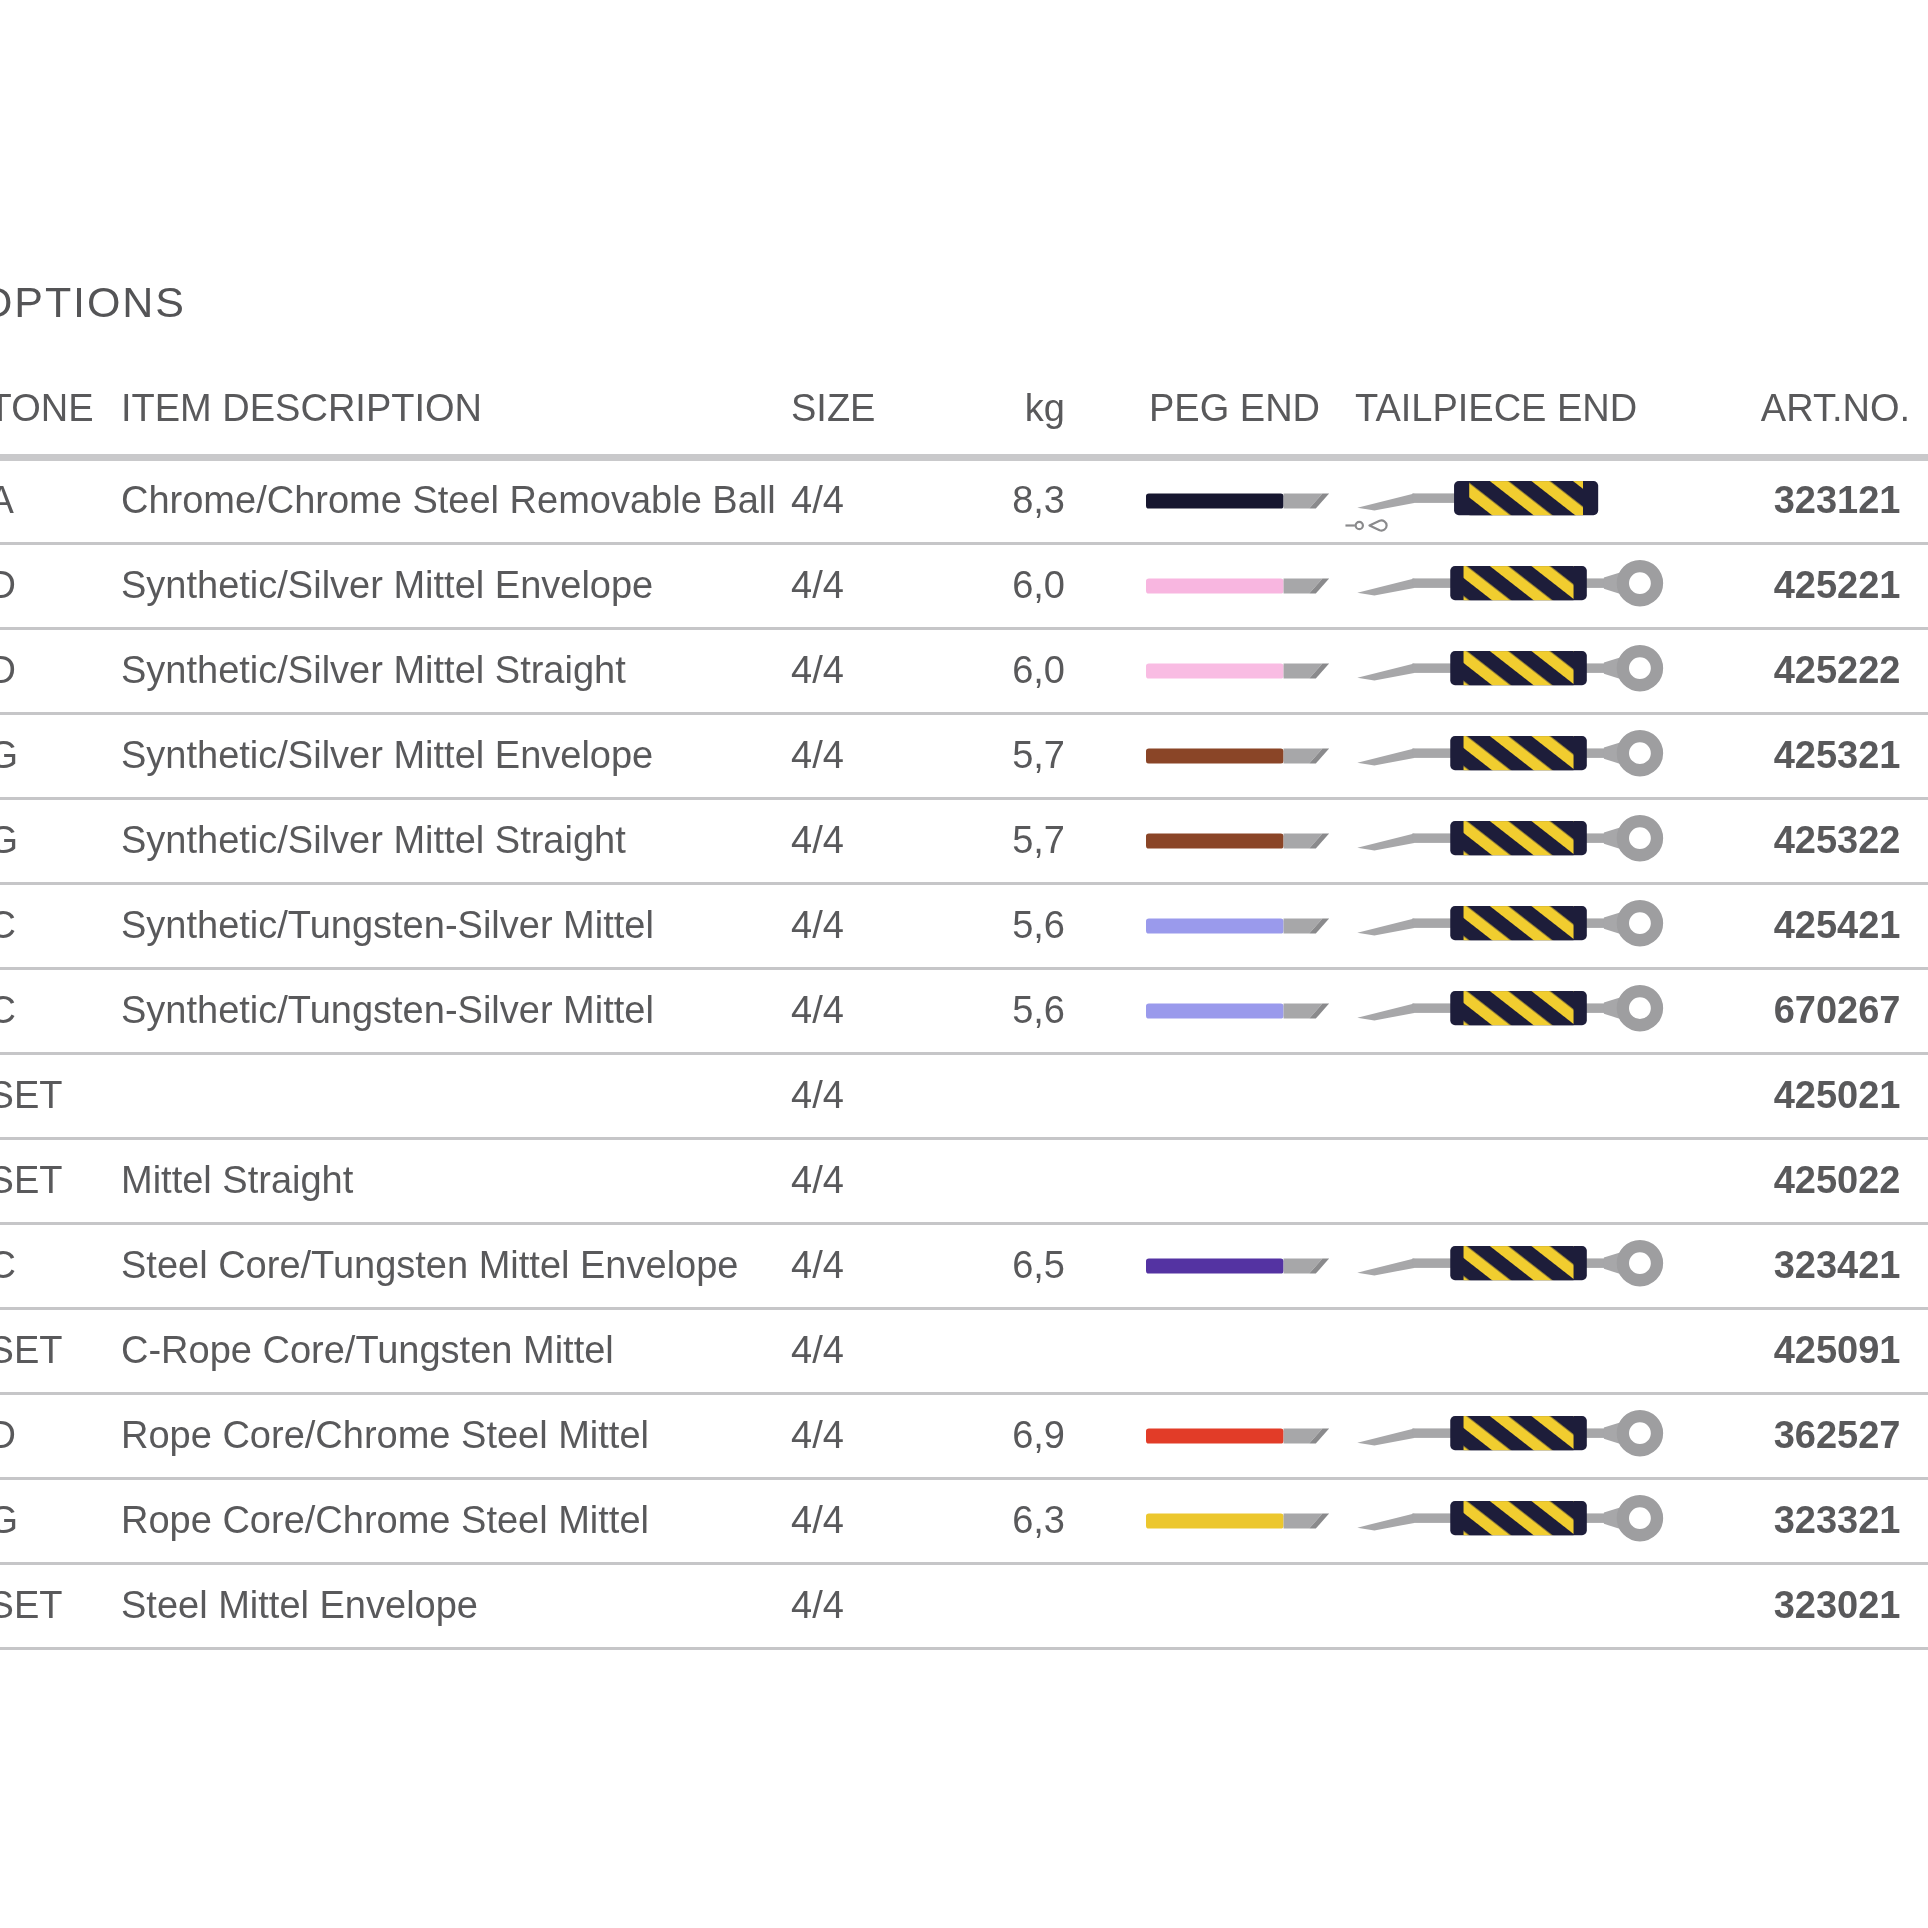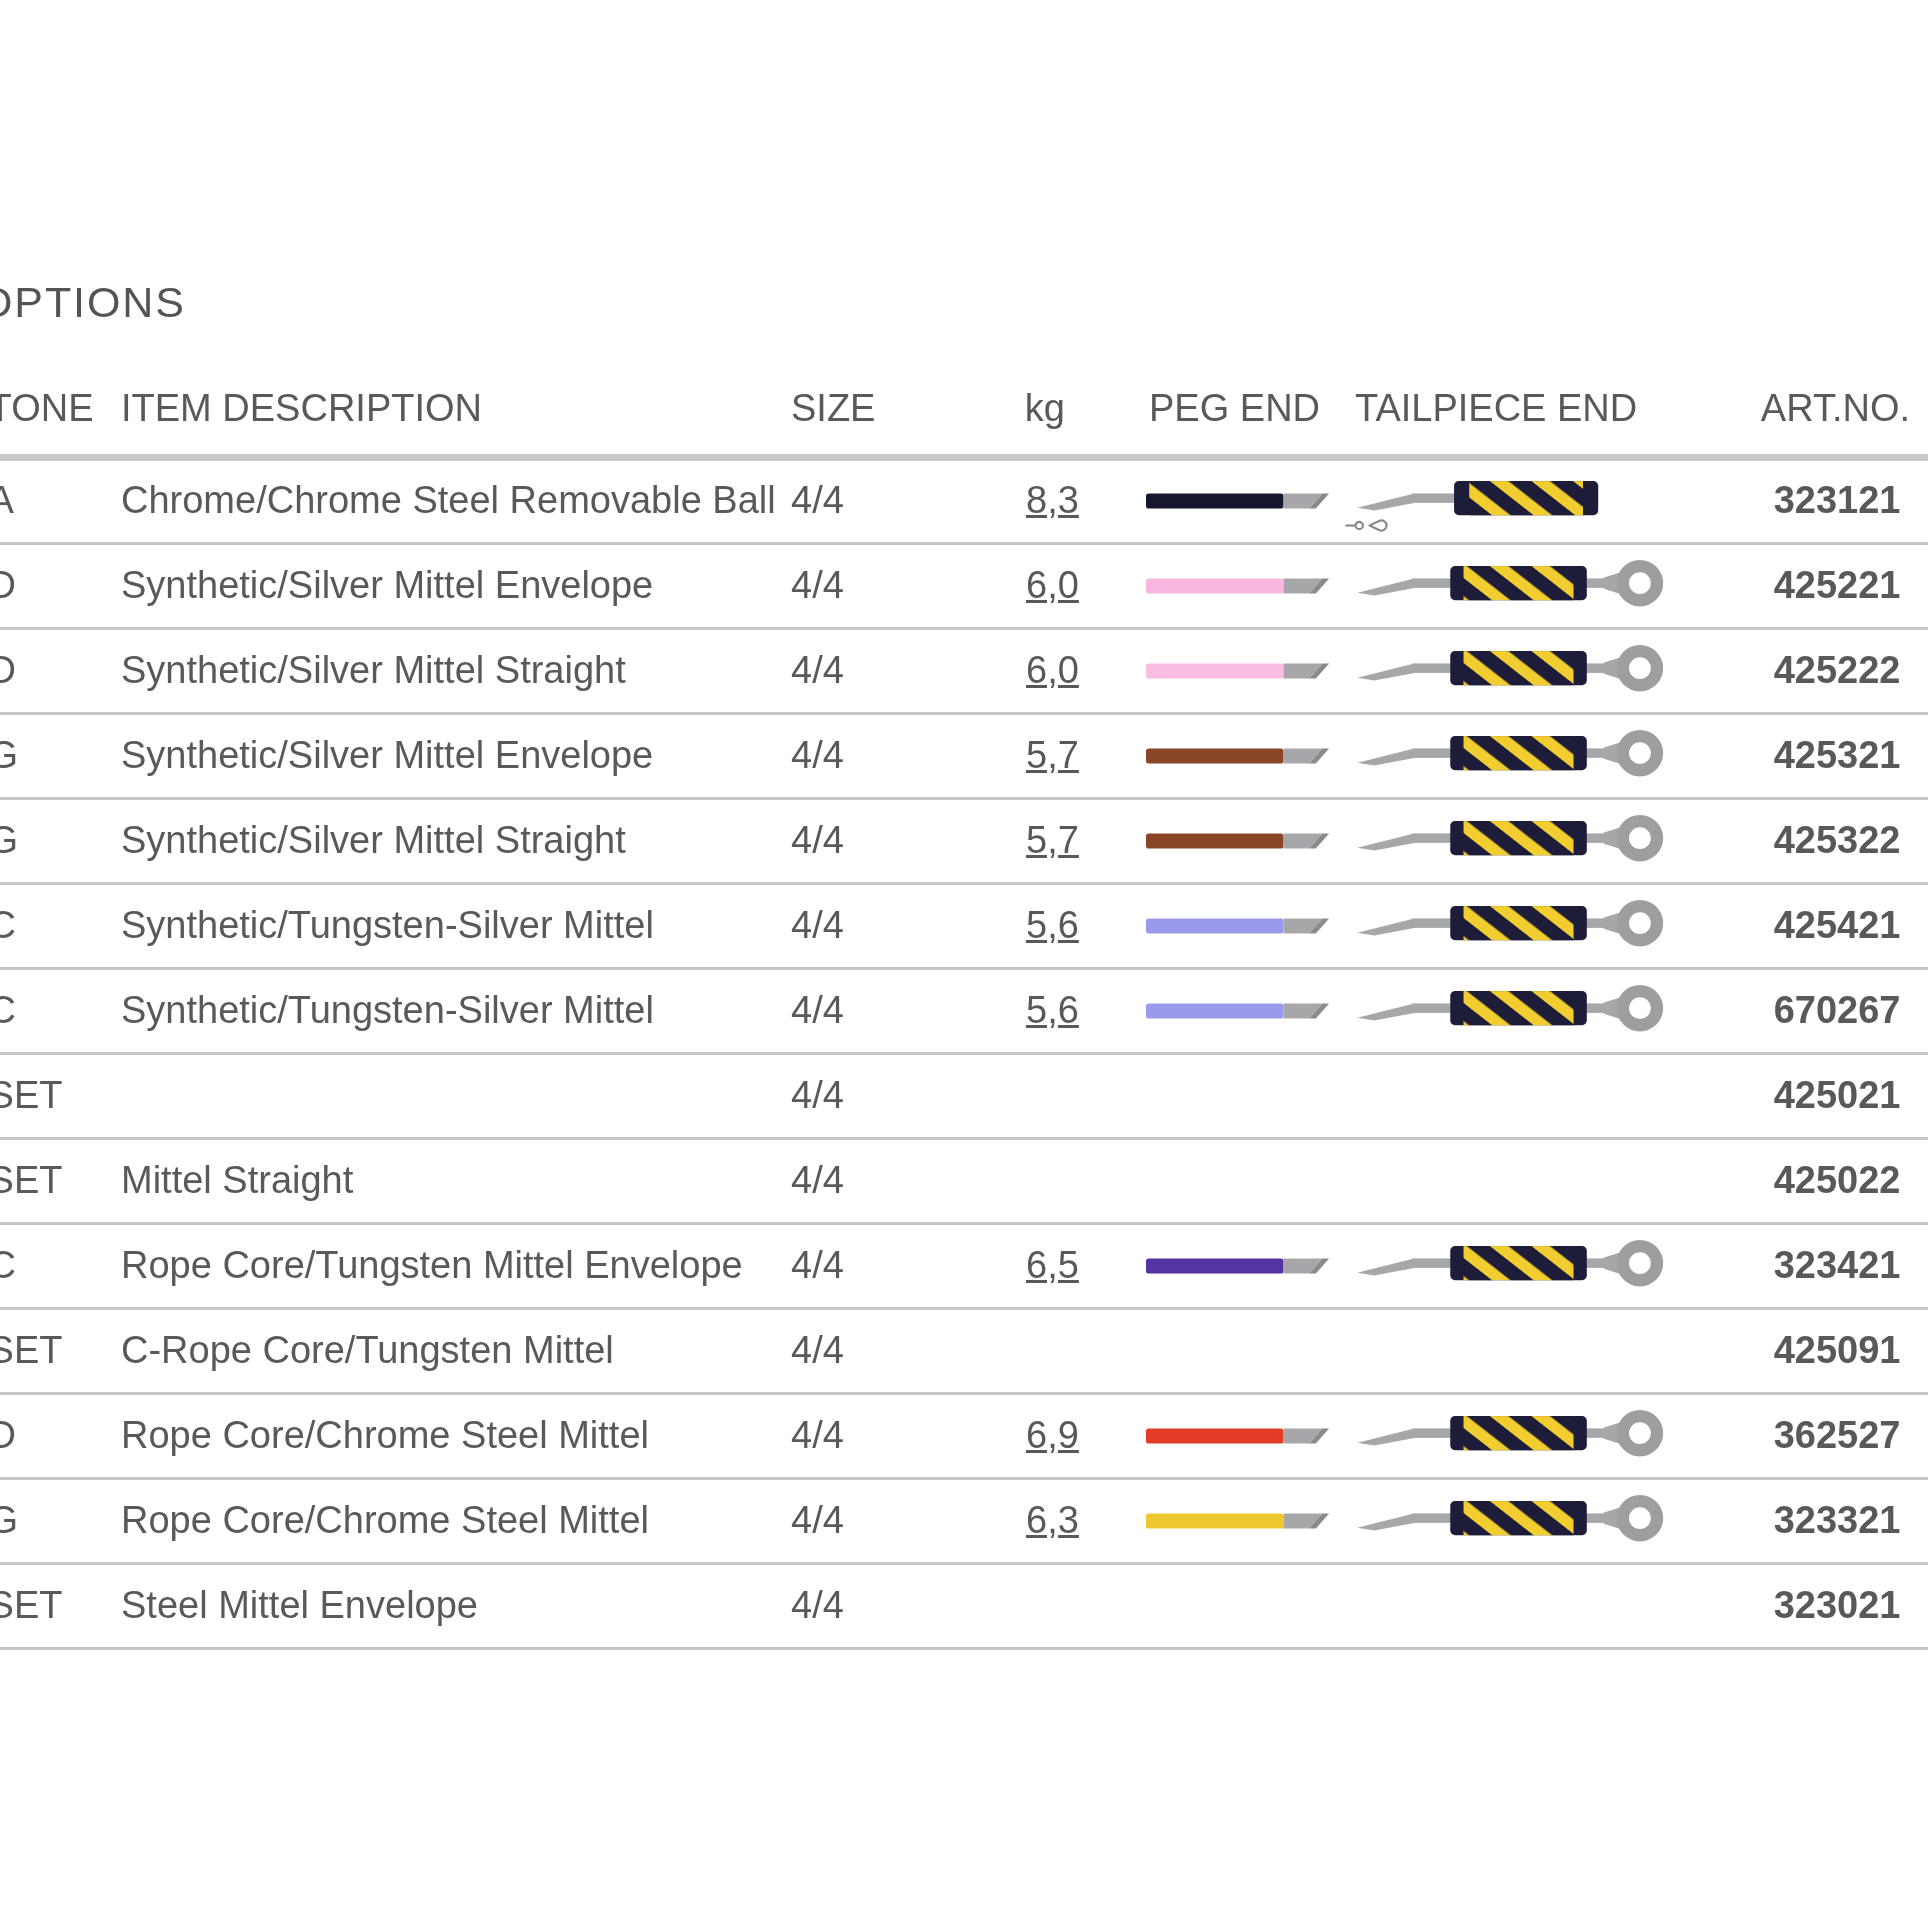--- a/index.html
+++ b/index.html
@@ -13,21 +13,21 @@
   .h-kg{left:970px;width:95px;text-align:right;}
   .h-peg{left:1149px;} .h-tail{left:1355px;}
   .h-art{right:19px;}
   .head-rule{position:absolute;top:454px;left:0;width:1929px;height:6.7px;background:#c9c9cb;}
   .tbody{position:absolute;top:460px;left:0;width:1929px;}
   .row{position:relative;width:1929px;height:85px;box-sizing:border-box;
        border-bottom:3.8px solid #c6c6c8;}
   .row .cell{position:absolute;top:0;height:81px;line-height:81px;font-size:38px;
              color:#59595b;white-space:nowrap;}
   .c-tone{left:-11.4px;} .c-item{left:121px;} .c-size{left:791px;}
-  .c-kg{left:1026px;width:95px;text-align:left;text-decoration:underline;}
+  .c-kg{left:970px;width:95px;text-align:right;}
   .c-peg{left:1146px;width:185px;} .c-tail{left:1355px;width:310px;}
   .c-peg svg,.c-tail svg{position:absolute;top:50%;left:0;transform:translateY(-50%);}
   .c-art{right:28.5px;text-align:right;font-weight:bold;}
   .c-ball{position:absolute;left:1344px;top:57px;width:48px;height:17px;line-height:0;}
 </style>
 </head>
 <body>
 
 <div class="page">
 
@@ -246,21 +246,21 @@
     <span class="cell c-item">Mittel Straight</span>
     <span class="cell c-size">4/4</span>
     <span class="cell c-kg"></span>
     <span class="cell c-peg"></span>
     <span class="cell c-tail"></span>
     <span class="c-ball"></span>
     <span class="cell c-art">425022</span>
   </div>
       <div class="row">
     <span class="cell c-tone">C</span>
-    <span class="cell c-item">Rope Core/Tungsten Mittel Envelope</span>
+    <span class="cell c-item">Steel Core/Tungsten Mittel Envelope</span>
     <span class="cell c-size">4/4</span>
     <span class="cell c-kg">6,5</span>
     <span class="cell c-peg">
           <svg width="185" height="23" viewBox="0 0 195 24">
             <rect x="0" y="4" width="145" height="16" rx="3" fill="#5433a2"></rect>
             <polygon points="145,4 186,4 172,20 145,20" fill="#a7a7a9"></polygon>
             <polygon points="186,4 193,4 179,20 172,20" fill="#8a8a8c"></polygon>
           </svg>
         </span>
     <span class="cell c-tail">

